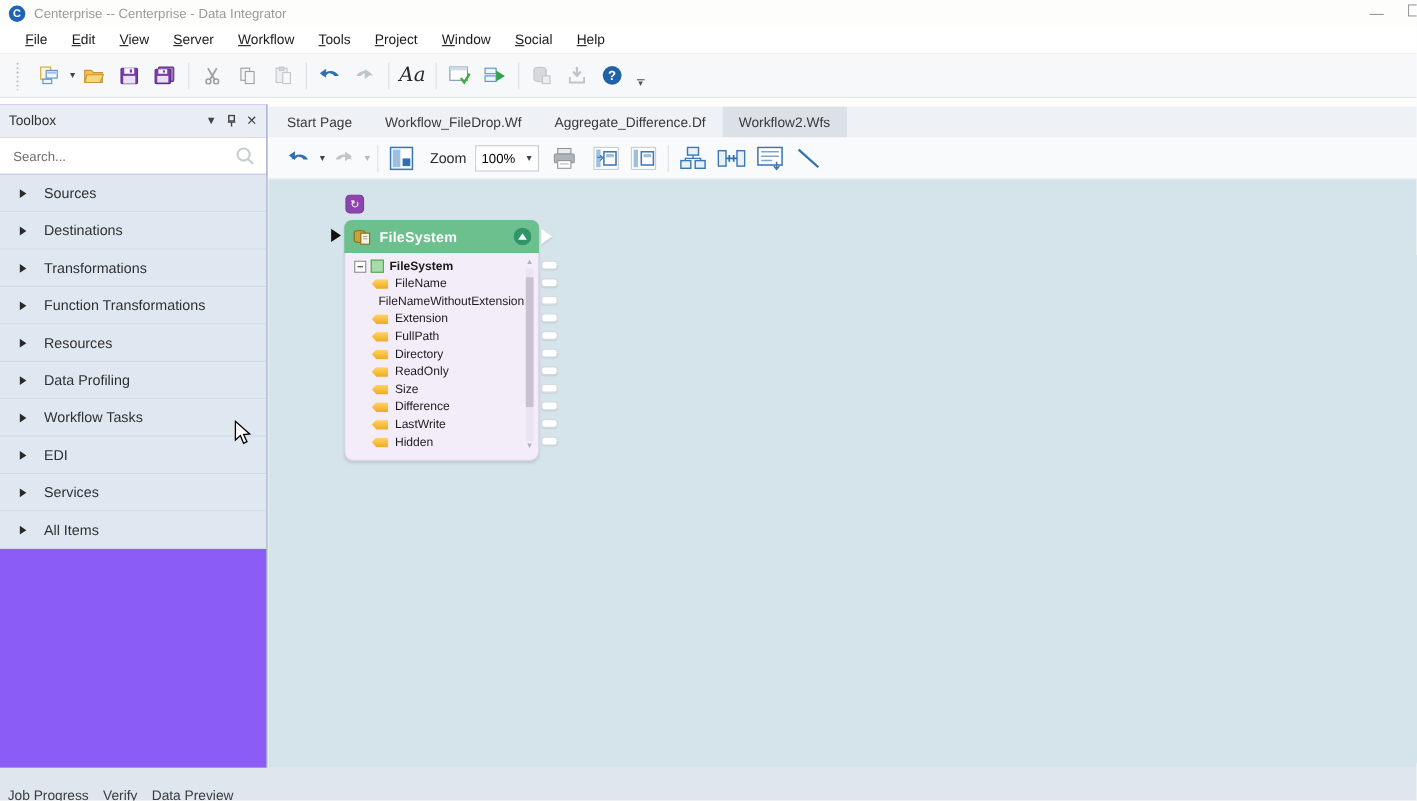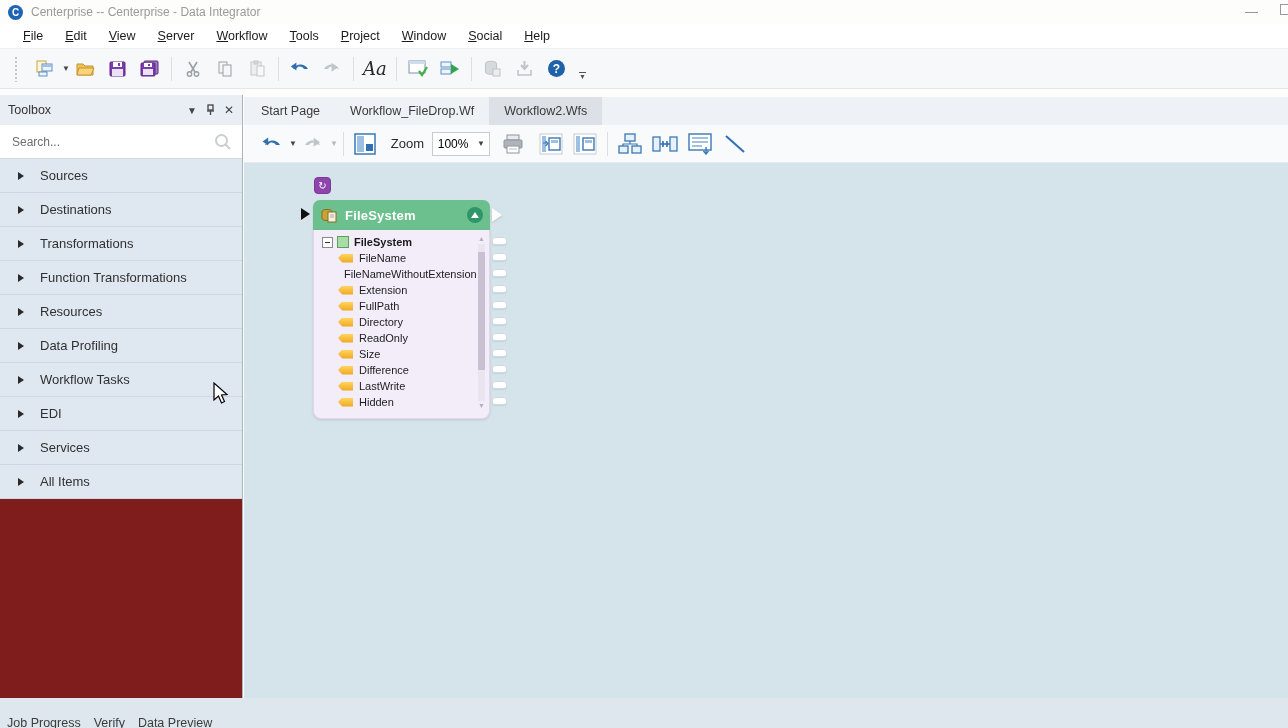--- a/index.html
+++ b/index.html
@@ -27,21 +27,21 @@
   .tbtn { width:26px; height:26px; display:flex; align-items:center; justify-content:center; margin:0 3px; }
   .tsep { width:1px; height:24px; background:#dcdfe2; margin:0 5px; }
   .caret { font-size:8px; color:#444; margin-left:1px; }
   .caret.dim { color:#b4b9be; }
   .font-glyph { font-family:"DejaVu Serif", serif; font-style:italic; font-size:18px; color:#2a2a2a; }
   .overflow-btn { margin-left:6px; margin-top:14px; display:flex; flex-direction:column; align-items:center; }
   .overflow-btn .bar { width:7px; height:1.5px; background:#555; margin-bottom:1px; }
   .overflow-btn .chev { font-size:7px; color:#555; line-height:5px; }
 
   
-  .toolbox { position:absolute; left:0; top:95px; width:243px; height:603px; background:#7f1d1d; border-right:1px solid #a9b6c0; }
+  .toolbox { position:absolute; left:0; top:95px; width:243px; height:603px; background:#8b5cf6; border-right:1px solid #a9b6c0; }
   .toolbox-header { height:30px; background:#e9eef5; display:flex; align-items:center; padding:0 8px; }
   .toolbox-title { font-size:12.5px; color:#333; flex:1; }
   .toolbox-hicon { color:#444; font-size:10px; margin-left:9px; cursor:default; }
   .search-row { height:34px; background:#fff; border-bottom:1px solid #cfd9e2; position:relative; }
   .search-input { width:100%; height:100%; border:0; outline:none; padding:0 30px 0 12px; font-size:12px; color:#333; font-family:"Liberation Sans",sans-serif; }
   .search-input::placeholder { color:#6d6d6d; }
   .search-icon { position:absolute; right:10px; top:8px; }
   .toolbox-list { background:#fff; }
   .toolbox-item { height:34px; background:#dfe8f1; border-bottom:1px solid #ccd8e3; display:flex; align-items:center; cursor:default; }
   .tb-arrow { width:0; height:0; border-left:6px solid #2a2a2a; border-top:4px solid transparent; border-bottom:4px solid transparent; margin:0 16px 0 18px; }
@@ -327,20 +327,21 @@
         <div class="toolbox-item">
           <span class="tb-arrow"></span>
           <span class="tb-label">All Items</span>
         </div>
       </div>
   </div>
 
   <div class="tabstrip" id="tabstrip">
       <div class="tab">Start Page</div>
       <div class="tab">Workflow_FileDrop.Wf</div>
+      <div class="tab">Aggregate_Difference.Df</div>
       <div class="tab active">Workflow2.Wfs</div>
     </div>
 
   <div class="canvas-toolbar">
     <span class="cbtn">
       <svg width="22" height="14" viewBox="0 0 22 14">
         <path d="M4 8 C7 2, 16 2, 19 8 L15 8 C13 5, 9 5, 8 7 Z" fill="#2f6fb2"></path>
         <path d="M2 8 L9 3 L9 13 Z" fill="#2f6fb2" transform="translate(0,-2) scale(0.8)"></path>
       </svg>
     </span>

